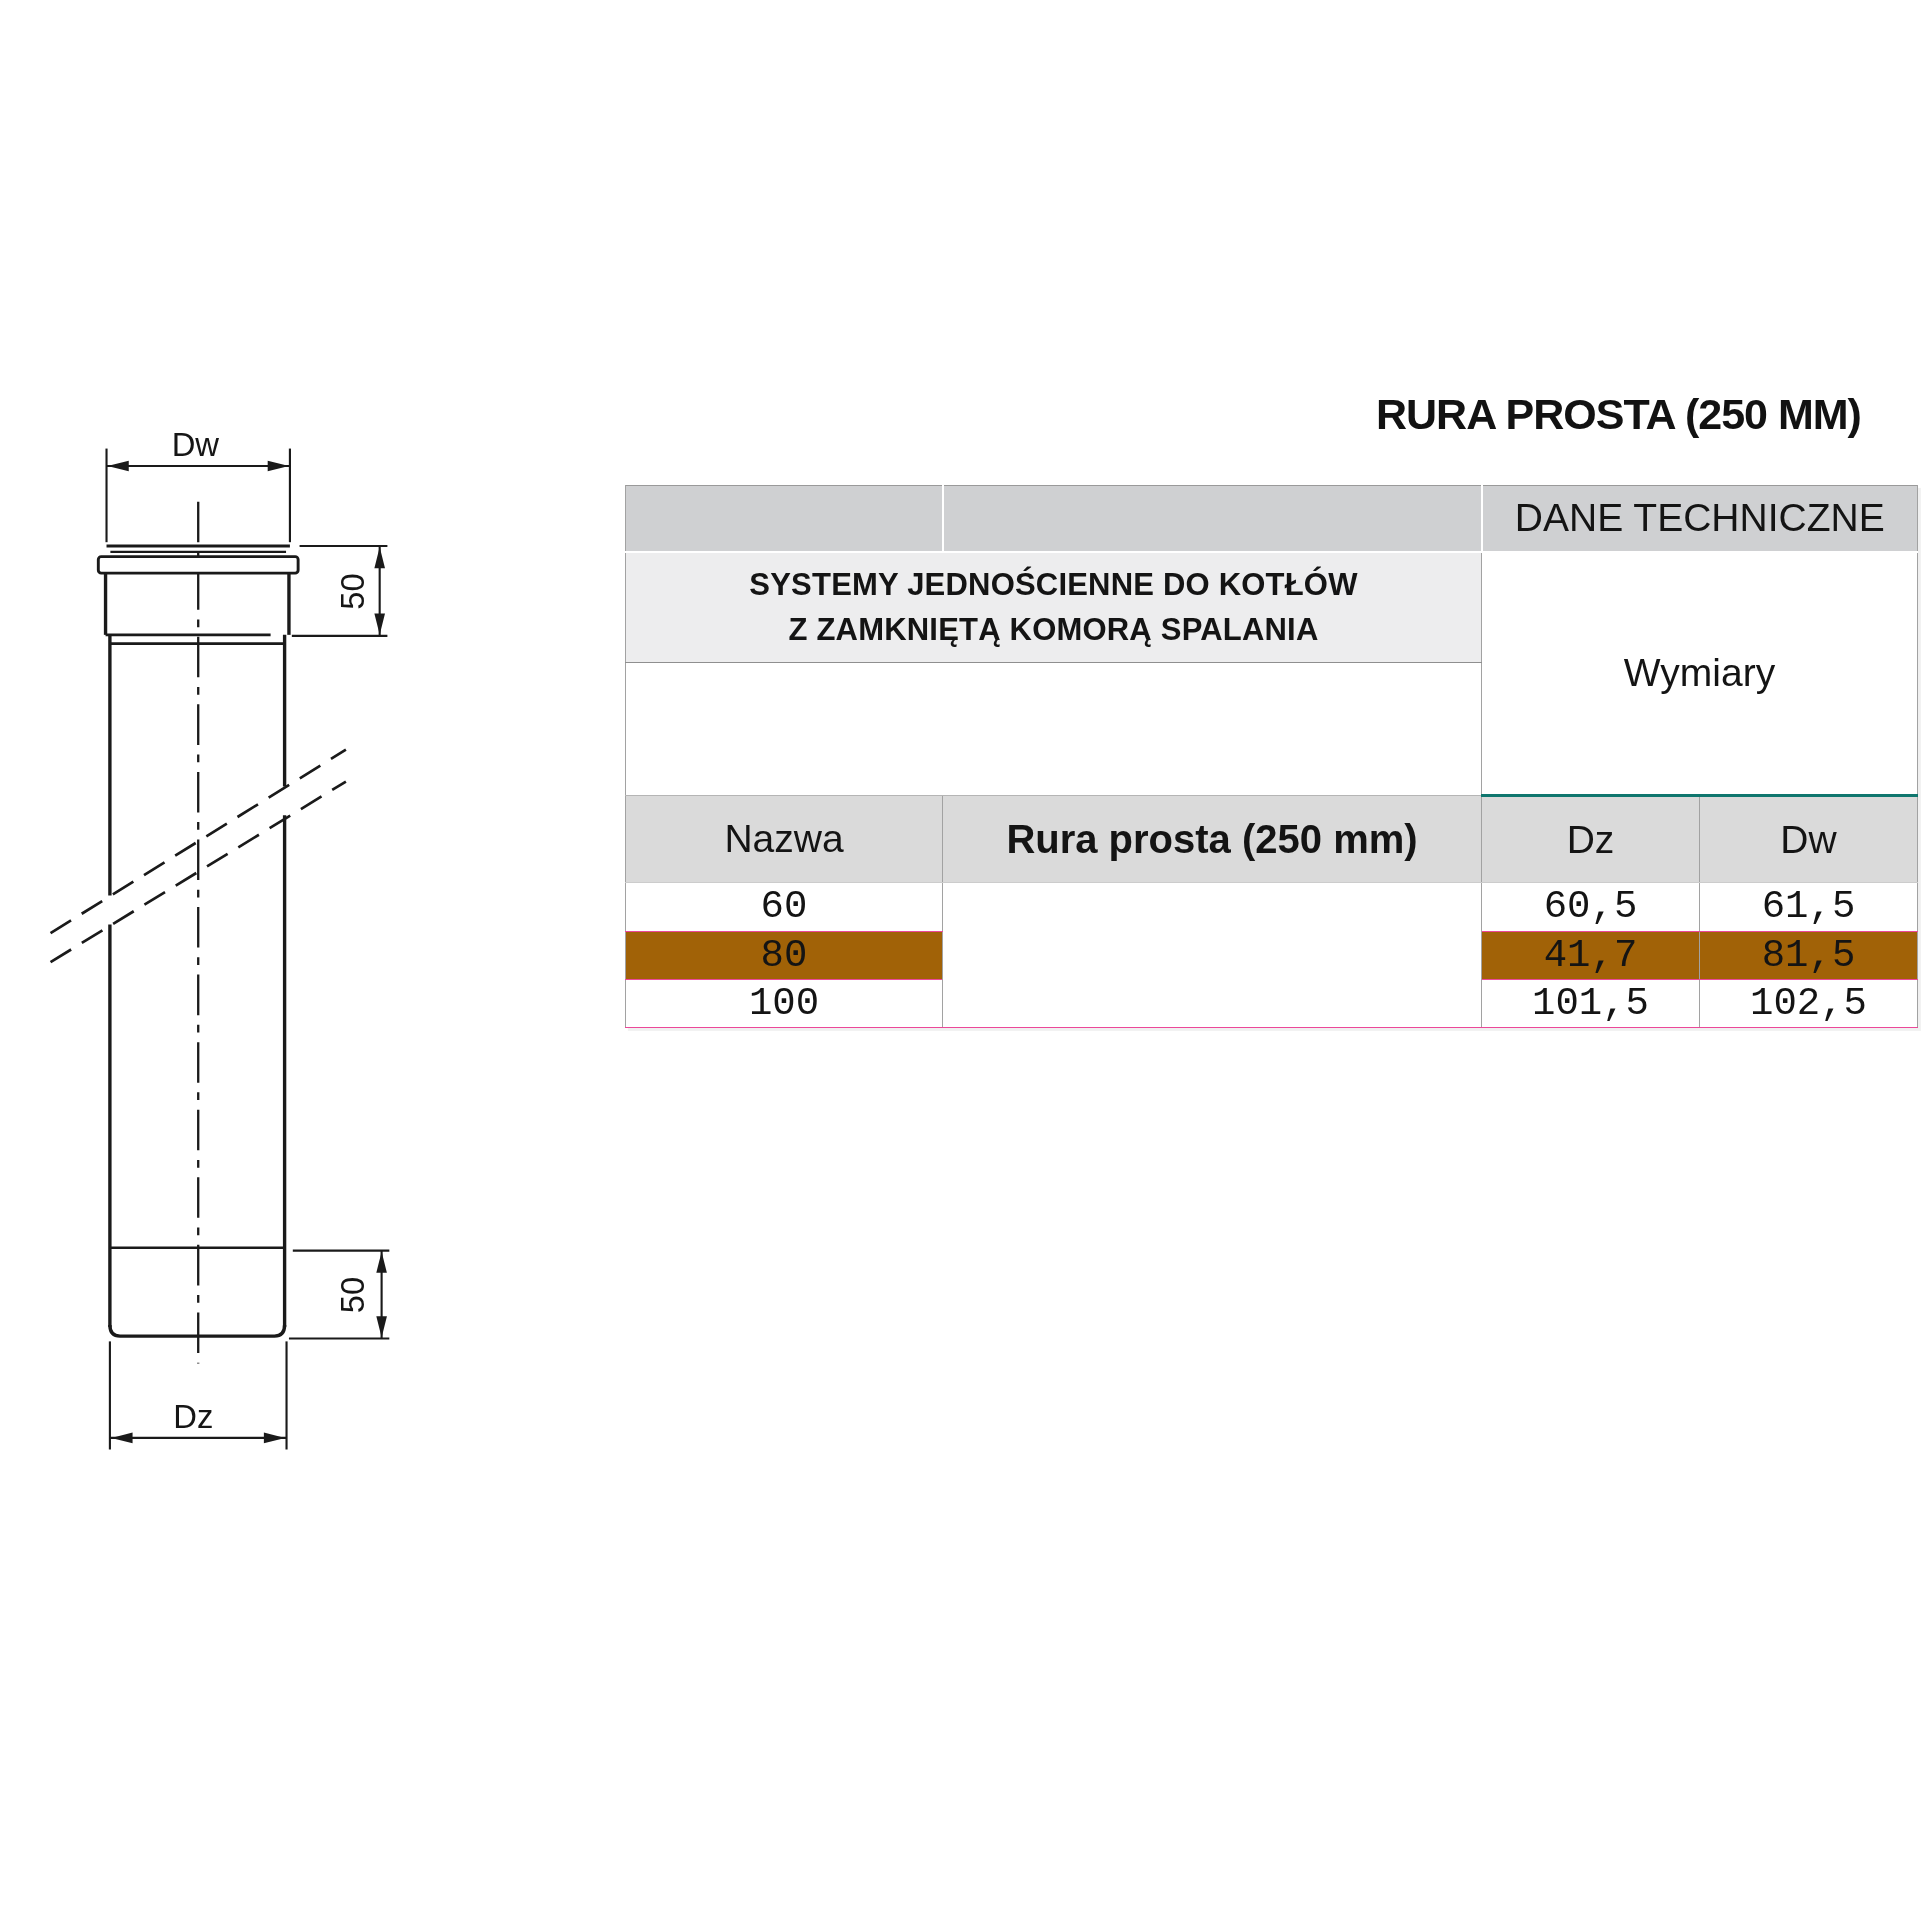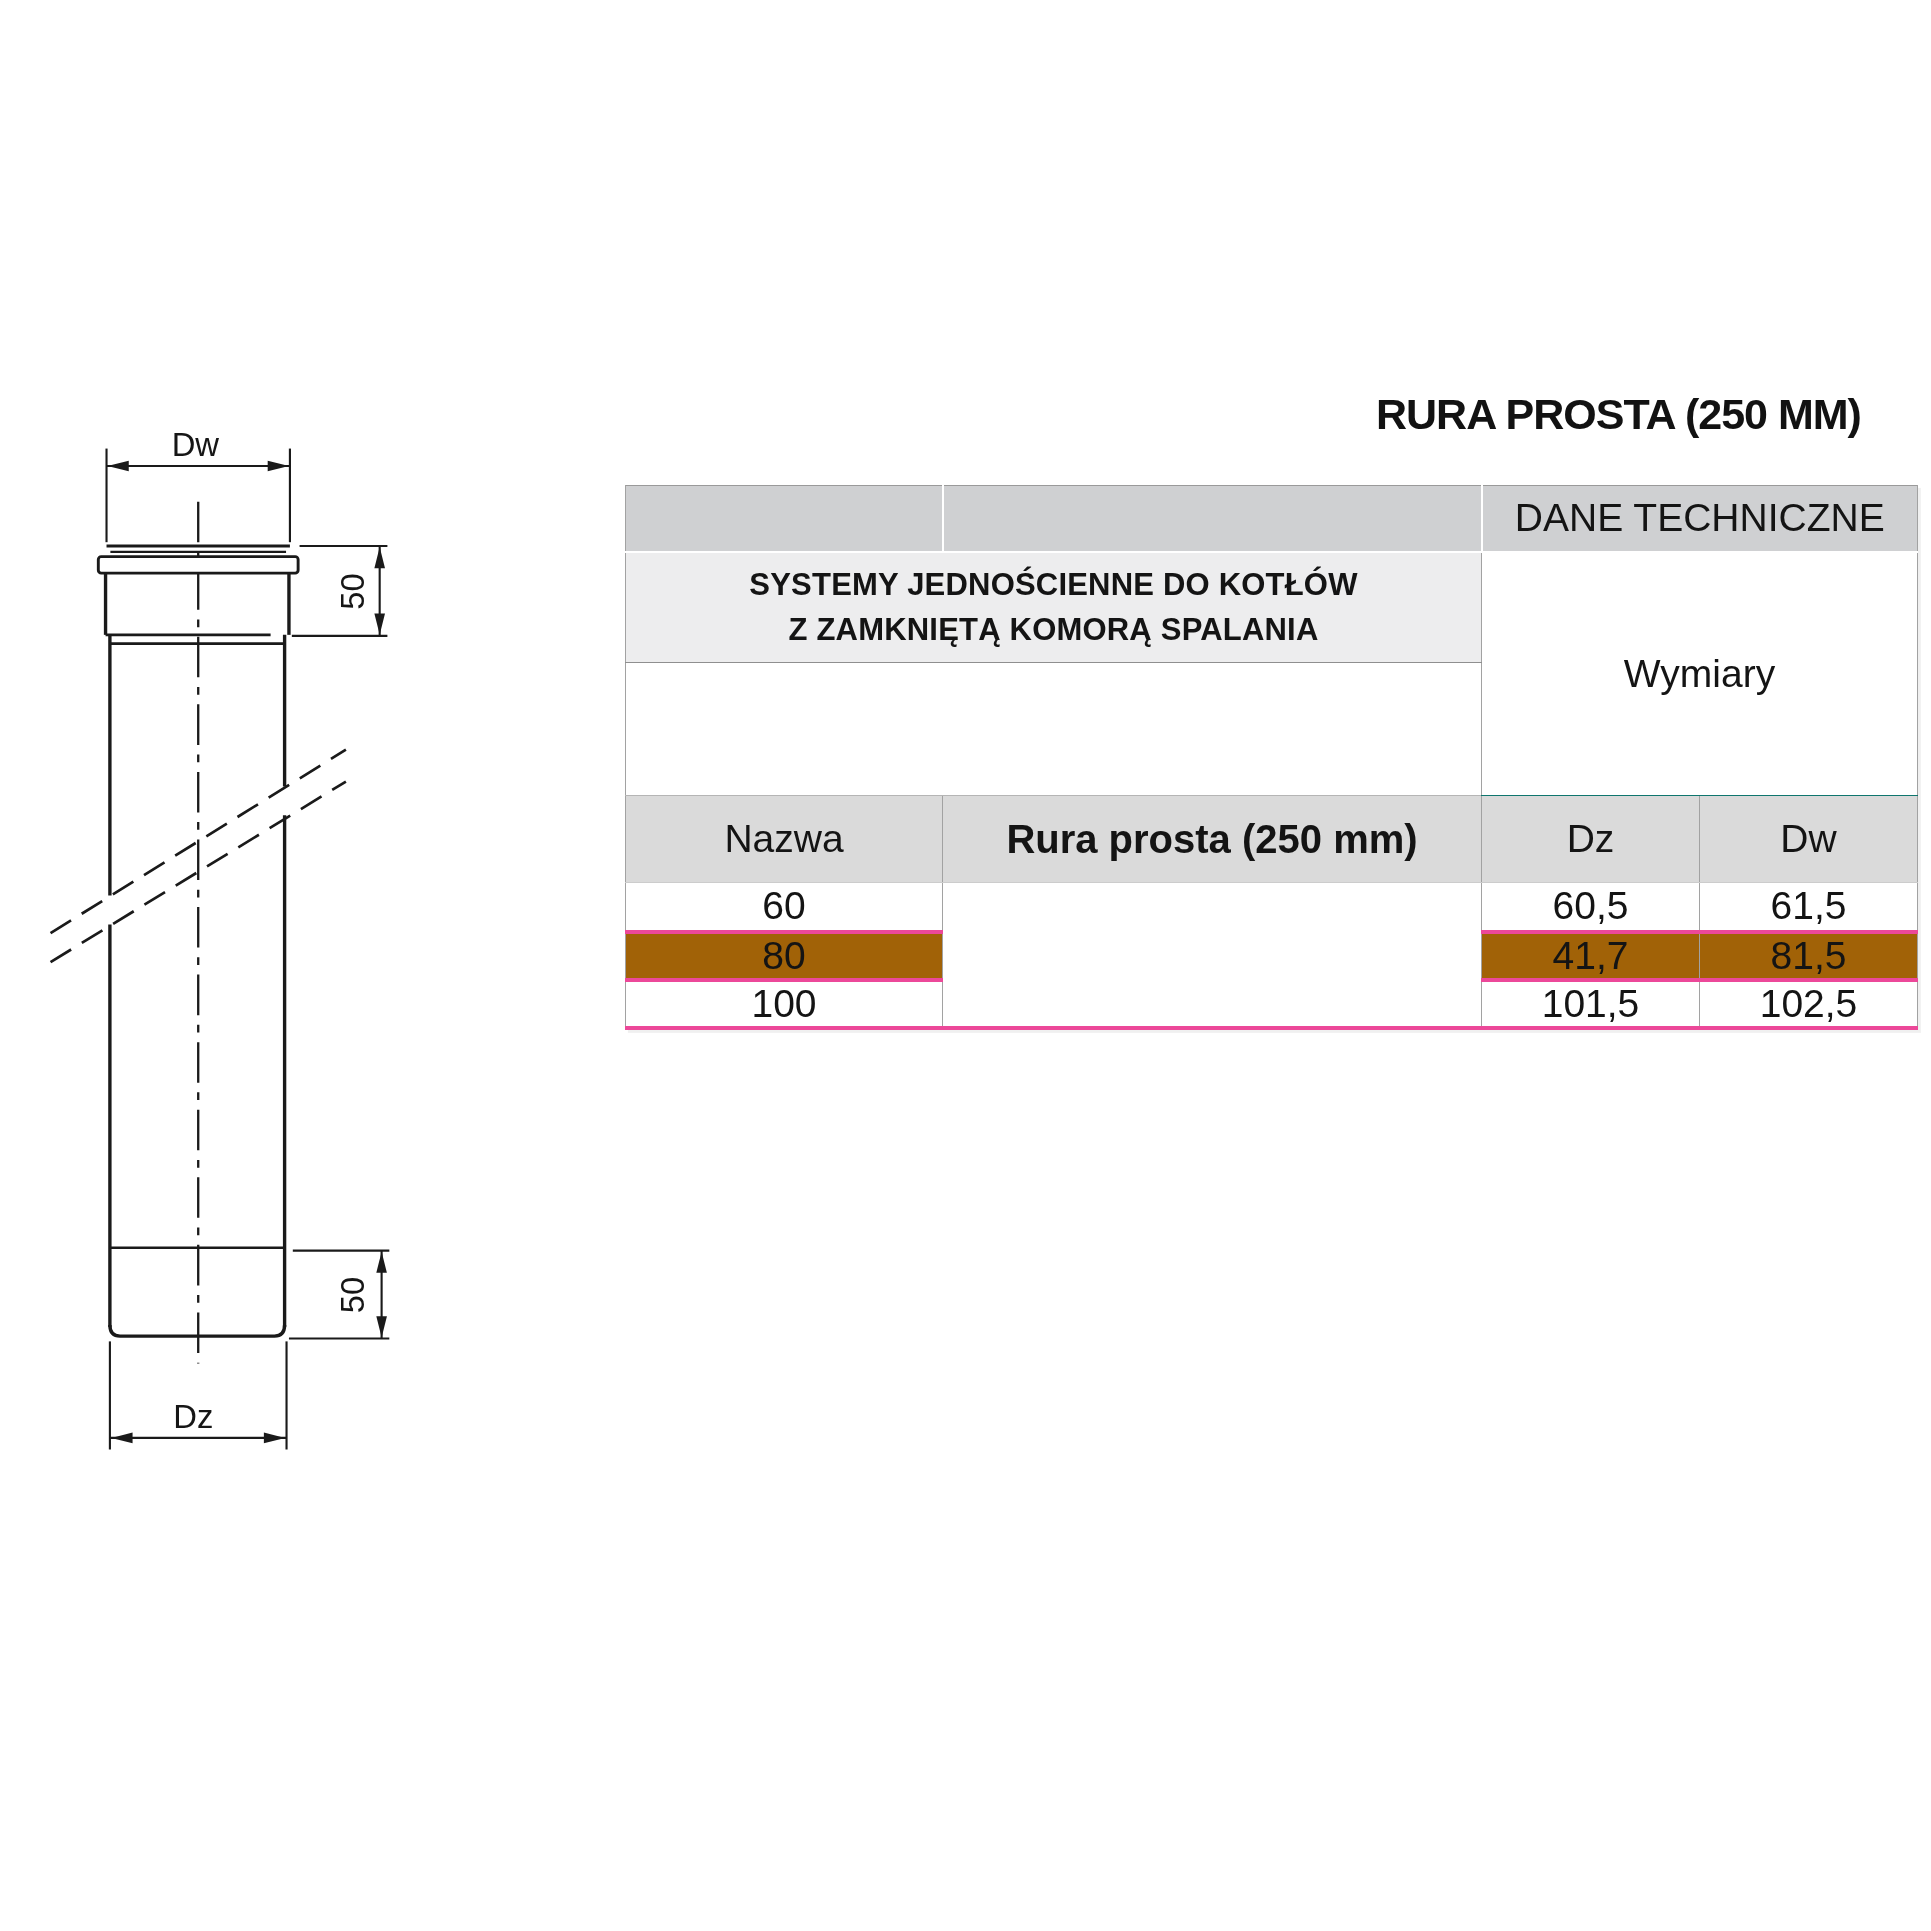--- a/index.html
+++ b/index.html
@@ -33,25 +33,25 @@
     text-align:center;vertical-align:middle;
     border-left:1.9px solid #a2a2a2;border-right:1.9px solid #a2a2a2;
     overflow:hidden;padding:0;
   }
   tr.r-head td{background:#cfd0d2;border-bottom:2.9px solid #ffffff;}
   tr.r-head td.gap-right{border-right:2.9px solid #ffffff;}
   td.cell-systems{
     background:#ededee;font-weight:bold;font-size:31px;line-height:45px;
     letter-spacing:0.2px;border-bottom:1.9px solid #8f8f8f;
   }
-  td.cell-wymiary{background:#ffffff;border-bottom:1px solid #0f766e;}
+  td.cell-wymiary{background:#ffffff;border-bottom:3px solid #0f766e;}
   td.cell-spacer{background:#ffffff;border-bottom:1px solid #b5b5b5;}
   tr.r-cols td{background:#dadada;border-bottom:1px solid #cccccc;}
   td.cell-product{font-weight:bold;font-size:40px;}
-  tr.r-data td{background:#ffffff;border-bottom:4px solid #ec4899;}
+  tr.r-data td{background:#ffffff;border-bottom:1px solid #ec4899;font-family:Liberation Mono, monospace;}
   tr.r-data.stripe td{background:#a16207;}
   td.cell-merged{background:#ffffff !important;}
 </style>
 </head>
 <body>
 
 <div class="page-title">RURA PROSTA (250 MM)</div>
 
 <svg class="drawing" viewBox="0 0 420 1150" xmlns="http://www.w3.org/2000/svg">
   <g stroke="#1a1a1a" fill="none">

